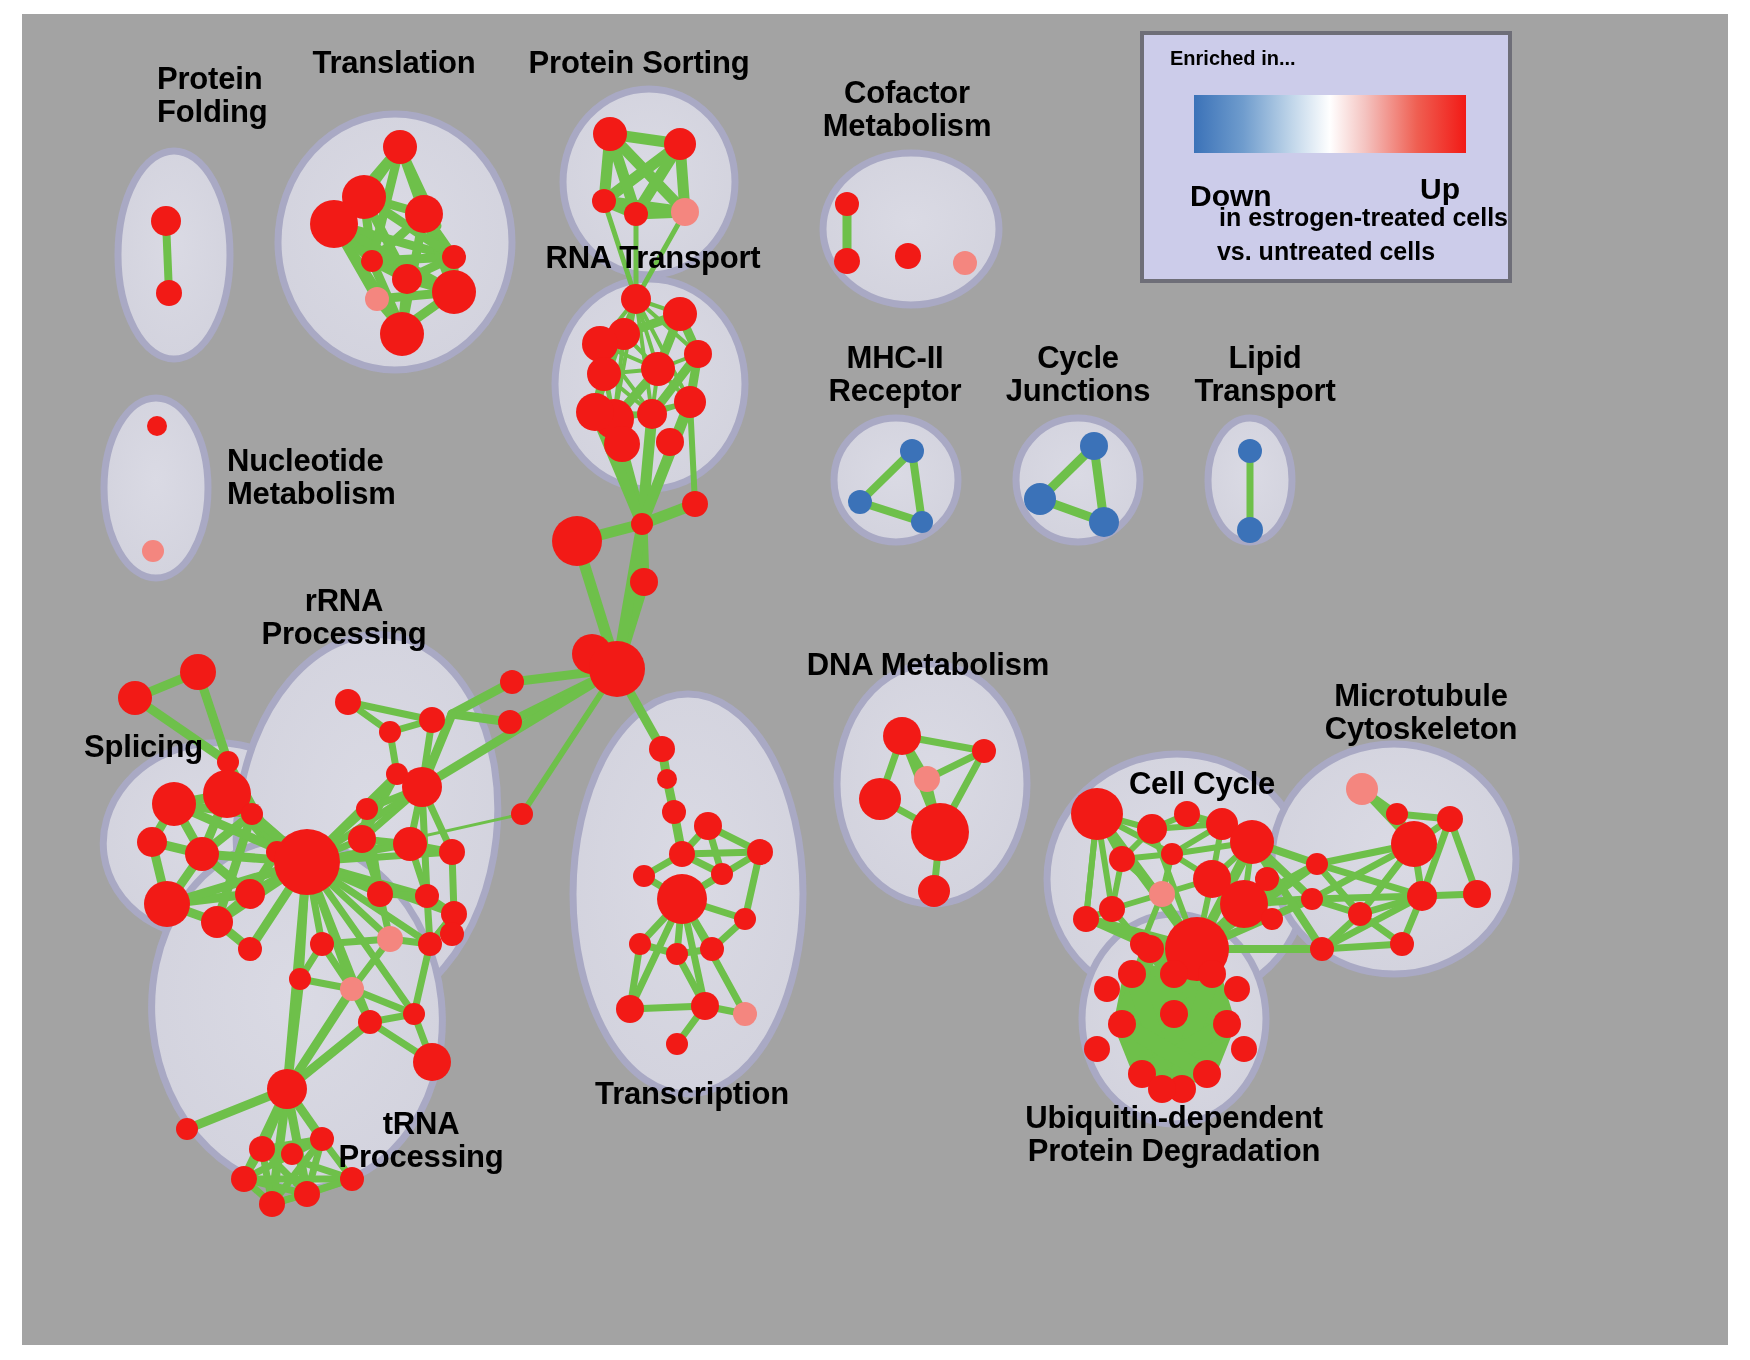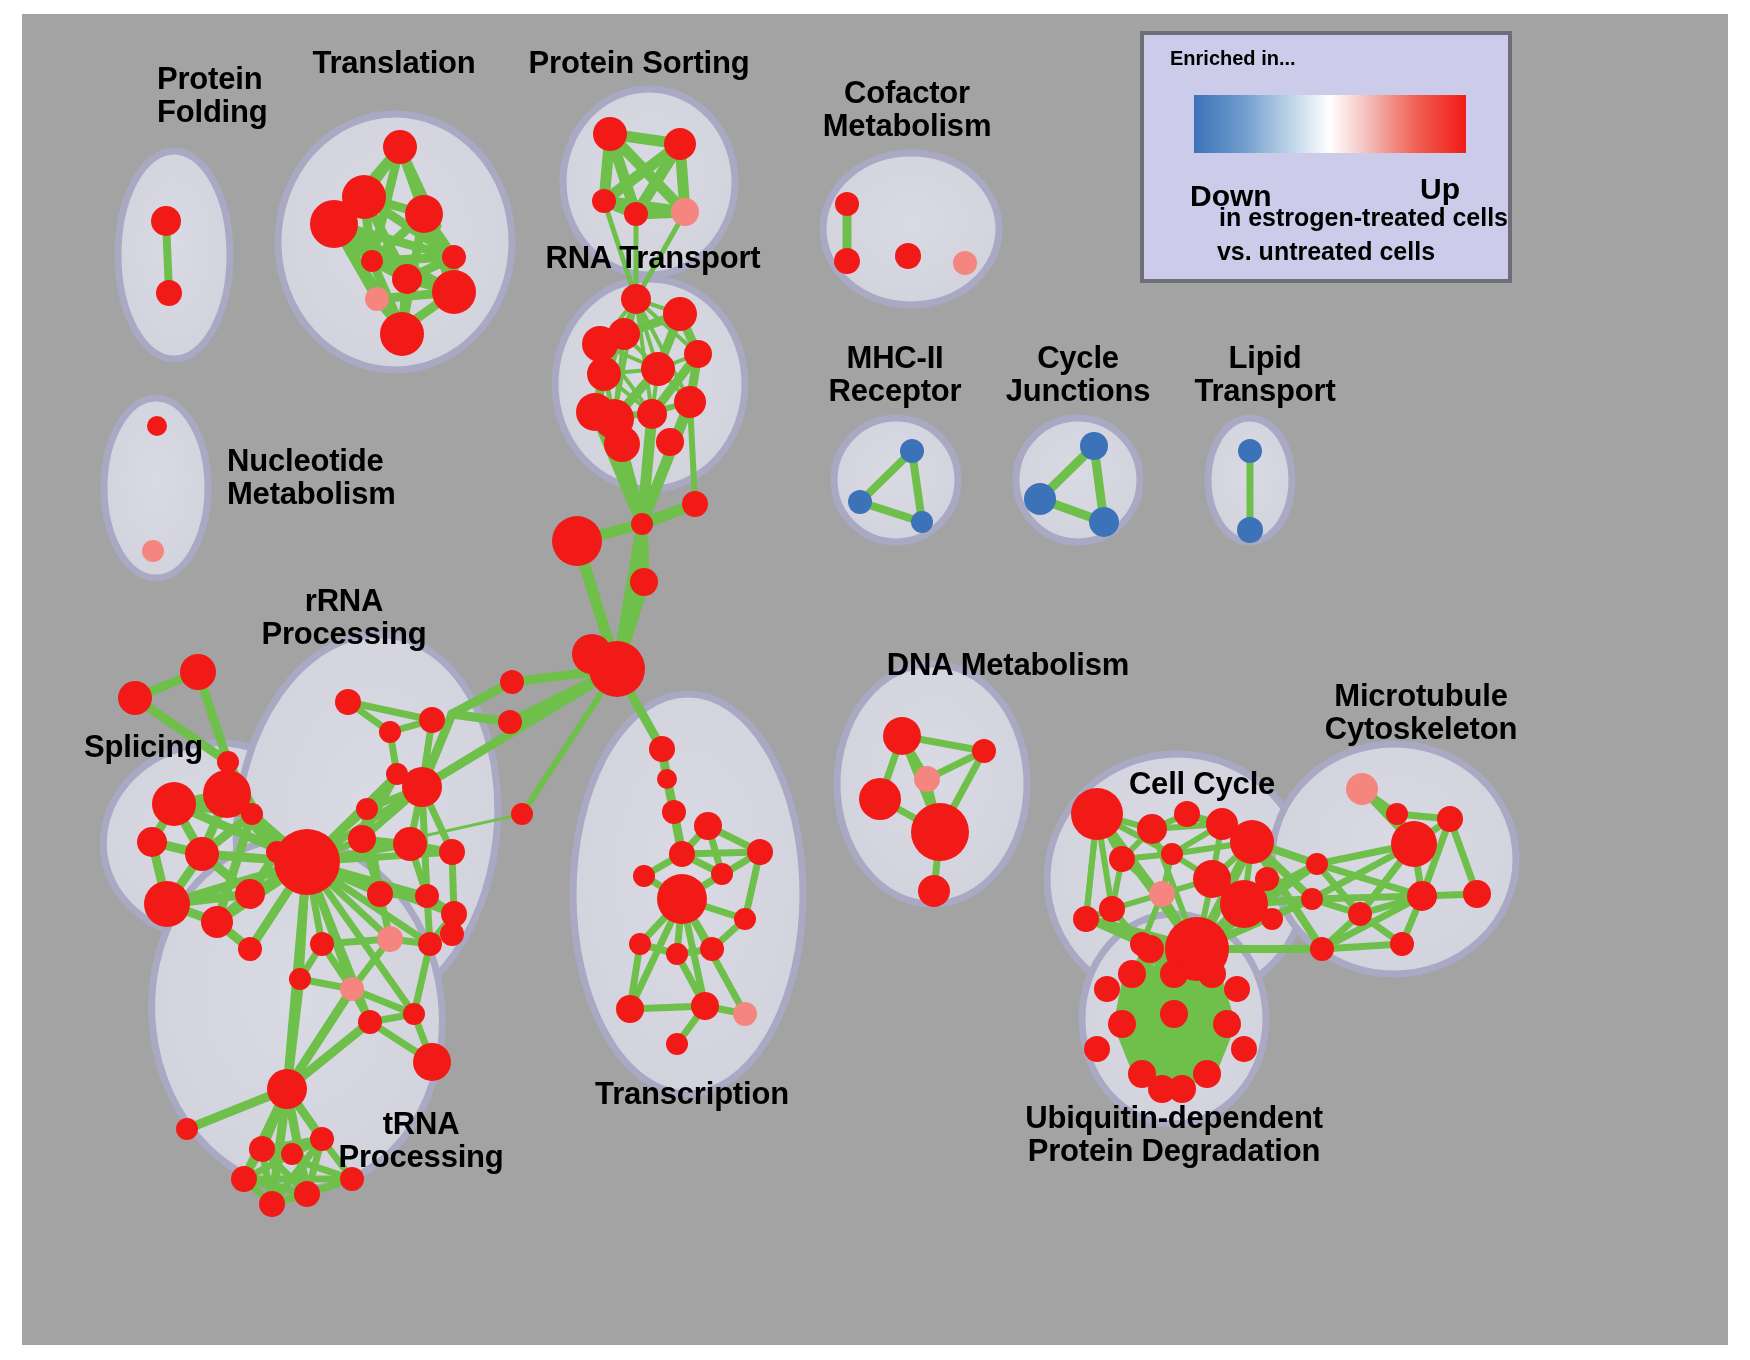--- a/index.html
+++ b/index.html
@@ -682,21 +682,21 @@
 Metabolism</div>
     <div class="clabel ctr" style="left:873px;top:327px;">MHC-II
 Receptor</div>
     <div class="clabel ctr" style="left:1056px;top:327px;">Cycle
 Junctions</div>
     <div class="clabel ctr" style="left:1243px;top:327px;">Lipid
 Transport</div>
     <div class="clabel ctr" style="left:322px;top:570px;">rRNA
 Processing</div>
     <div class="clabel" style="left:62px;top:716px;">Splicing</div>
-    <div class="clabel ctr" style="left:986px;top:634px;text-align:center;">DNA Metabolism</div>
+    <div class="clabel ctr" style="left:906px;top:634px;text-align:center;">DNA Metabolism</div>
     <div class="clabel ctr" style="left:1399px;top:665px;">Microtubule
 Cytoskeleton</div>
     <div class="clabel ctr" style="left:1180px;top:753px;">Cell Cycle</div>
     <div class="clabel ctr" style="left:399px;top:1077px;margin-top:16px;">tRNA
 Processing</div>
     <div class="clabel ctr" style="left:670px;top:1063px;">Transcription</div>
     <div class="clabel ctr" style="left:1152px;top:1087px;">Ubiquitin-dependent
 Protein Degradation</div>
 
     <div id="legend">

